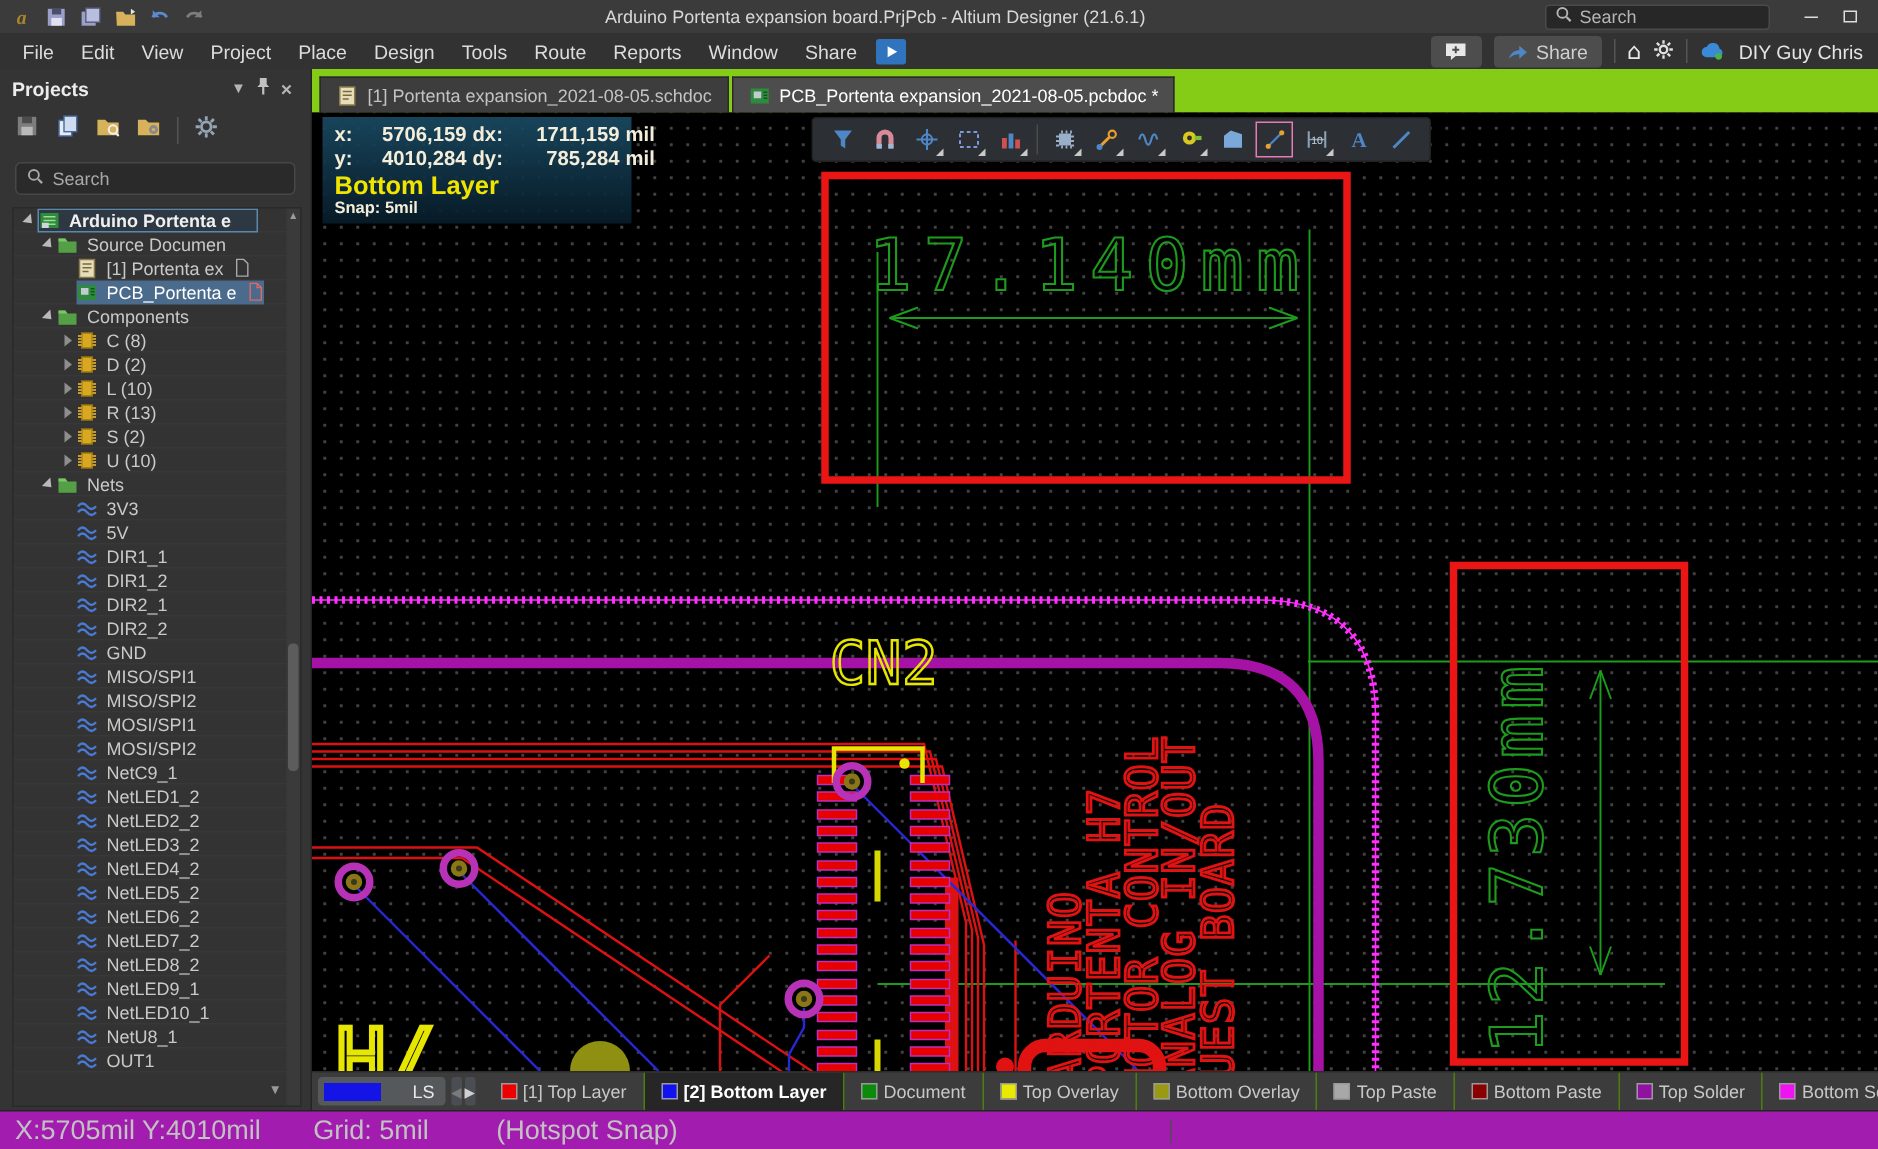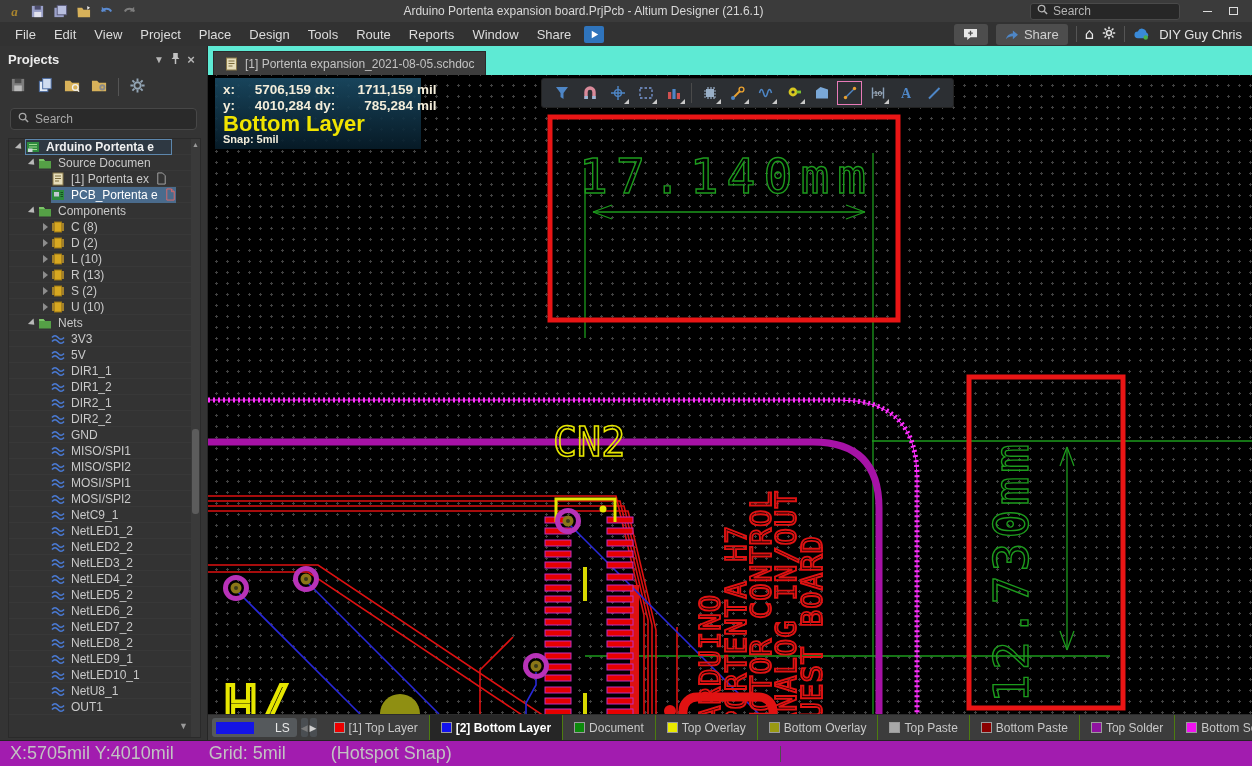--- a/index.html
+++ b/index.html
@@ -47,36 +47,36 @@
   .arrow-none{ width:8px; }
   .t-ico{ width:15px; height:14px; margin-right:2px; flex:none; }
   .badge{ margin-left:4px; width:11px; height:13px; }
   .scrollcol{ position:absolute; right:0; top:0; bottom:0; width:9px; background:#3a3a3a; }
   .scroll-thumb{ position:absolute; left:1px; width:7px; height:85px; top:290px; background:#5c5c5c; border-radius:3px; }
   .scroll-up{ position:absolute; top:2px; left:1px; color:#9a9a9a; font-size:7px; }
   .combo-arrow{ position:absolute; right:12px; bottom:6px; color:#9a9a9a; font-size:9px; }
 
   
   .workspace{ flex:1; display:flex; flex-direction:column; min-width:0; }
-  .tabbar{ height:29px; background:#5eead4; display:flex; align-items:flex-end; padding-left:5px; gap:2px; }
+  .tabbar{ height:29px; background:#84cc16; display:flex; align-items:flex-end; padding-left:5px; gap:2px; }
   .doc-tab{ height:24px; display:flex; align-items:center; gap:6px; padding:0 10px; font-size:12px; background:#3d3d3d; color:#c3c3c3; border:1px solid #2a2a2a; border-bottom:none; }
   .doc-tab.active{ background:#4d4d4d; color:#ffffff; }
   .doc-tab .t-ico{ margin:0; }
 
   
   .canvas{ position:relative; height:639px; background-color:#000; overflow:hidden; cursor:crosshair;
     background-image:radial-gradient(circle, #424242 1px, transparent 1.3px);
     background-size:11px 11px; background-position:3px 5px; }
   .canvas svg.pcb{ position:absolute; left:0; top:0; }
 
   
   .hud{ position:absolute; left:7px; top:3px; width:206px; background:linear-gradient(180deg, rgba(26,74,99,.92), rgba(7,28,41,.92)); padding:4px 8px 4px 8px; color:#f3edda; }
   .hud-grid{ display:grid; grid-template-columns:20px 72px 28px 74px auto; font-size:13.5px; font-weight:bold; line-height:16px; }
   .hud-grid .num{ text-align:right; padding-right:4px; }
-  .hud-layer{ color:#f0e400; font-size:22px; font-weight:bold; line-height:19px; }
+  .hud-layer{ color:#f0e400; font-size:17px; font-weight:bold; line-height:19px; }
   .hud-snap{ font-size:11px; font-weight:bold; }
 
   
   .fl-toolbar{ position:absolute; left:333px; top:3px; height:30px; background:#2c2f33; border:1px solid #222; border-radius:3px; display:flex; align-items:center; gap:3px; padding:0 7px; }
   .fl-ico{ width:25px; height:24px; position:relative; display:flex; align-items:center; justify-content:center; }
   .fl-ico.dd::after{ content:''; position:absolute; right:1px; bottom:1px; border-left:5px solid transparent; border-bottom:5px solid #c9c9c9; }
   .fl-ico.active{ border:1px solid #e87ab8; }
   .fl-div{ width:1px; height:20px; background:#4a4a4a; margin:0 2px; }
 
   
@@ -630,20 +630,28 @@
 
   <div class="workspace">
     <div class="tabbar" id="tabbar">
         <div class="doc-tab">
           <span class="t-ico"><svg width="15" height="14" viewBox="0 0 14 14">
               <rect x="2" y="1" width="10" height="12" fill="#e6ddba" stroke="#8a7a4a"></rect>
               <path d="M4 4h6M4 6.5h6M4 9h4" stroke="#7a6a3a"></path>
             </svg></span>
           <span>[1] Portenta expansion_2021-08-05.schdoc</span>
         </div>
+        <div class="doc-tab active">
+          <span class="t-ico"><svg width="15" height="14" viewBox="0 0 14 14">
+              <rect x="1" y="2" width="12" height="10" fill="#2e8b3e"></rect>
+              <rect x="3" y="4" width="5" height="4.5" fill="#c2cad2"></rect>
+              <path d="M9.5 4.5h2.5M9.5 6.5h2.5M9.5 8.5h2.5" stroke="#14521e"></path>
+            </svg></span>
+          <span>PCB_Portenta expansion_2021-08-05.pcbdoc *</span>
+        </div>
       </div>
 
     <div class="canvas">
       <svg class="pcb" width="1044" height="639" viewBox="0 0 1044 639">
 
         <g stroke="#1d9b1d" stroke-width="1.3" fill="none">
           <line x1="377" y1="93" x2="377" y2="263"></line>
           <line x1="665" y1="78" x2="665" y2="639"></line>
           <line x1="385" y1="137" x2="657" y2="137"></line>
           <path d="M385 137 L404 130 M385 137 L404 144 M657 137 L638 130 M657 137 L638 144"></path>

